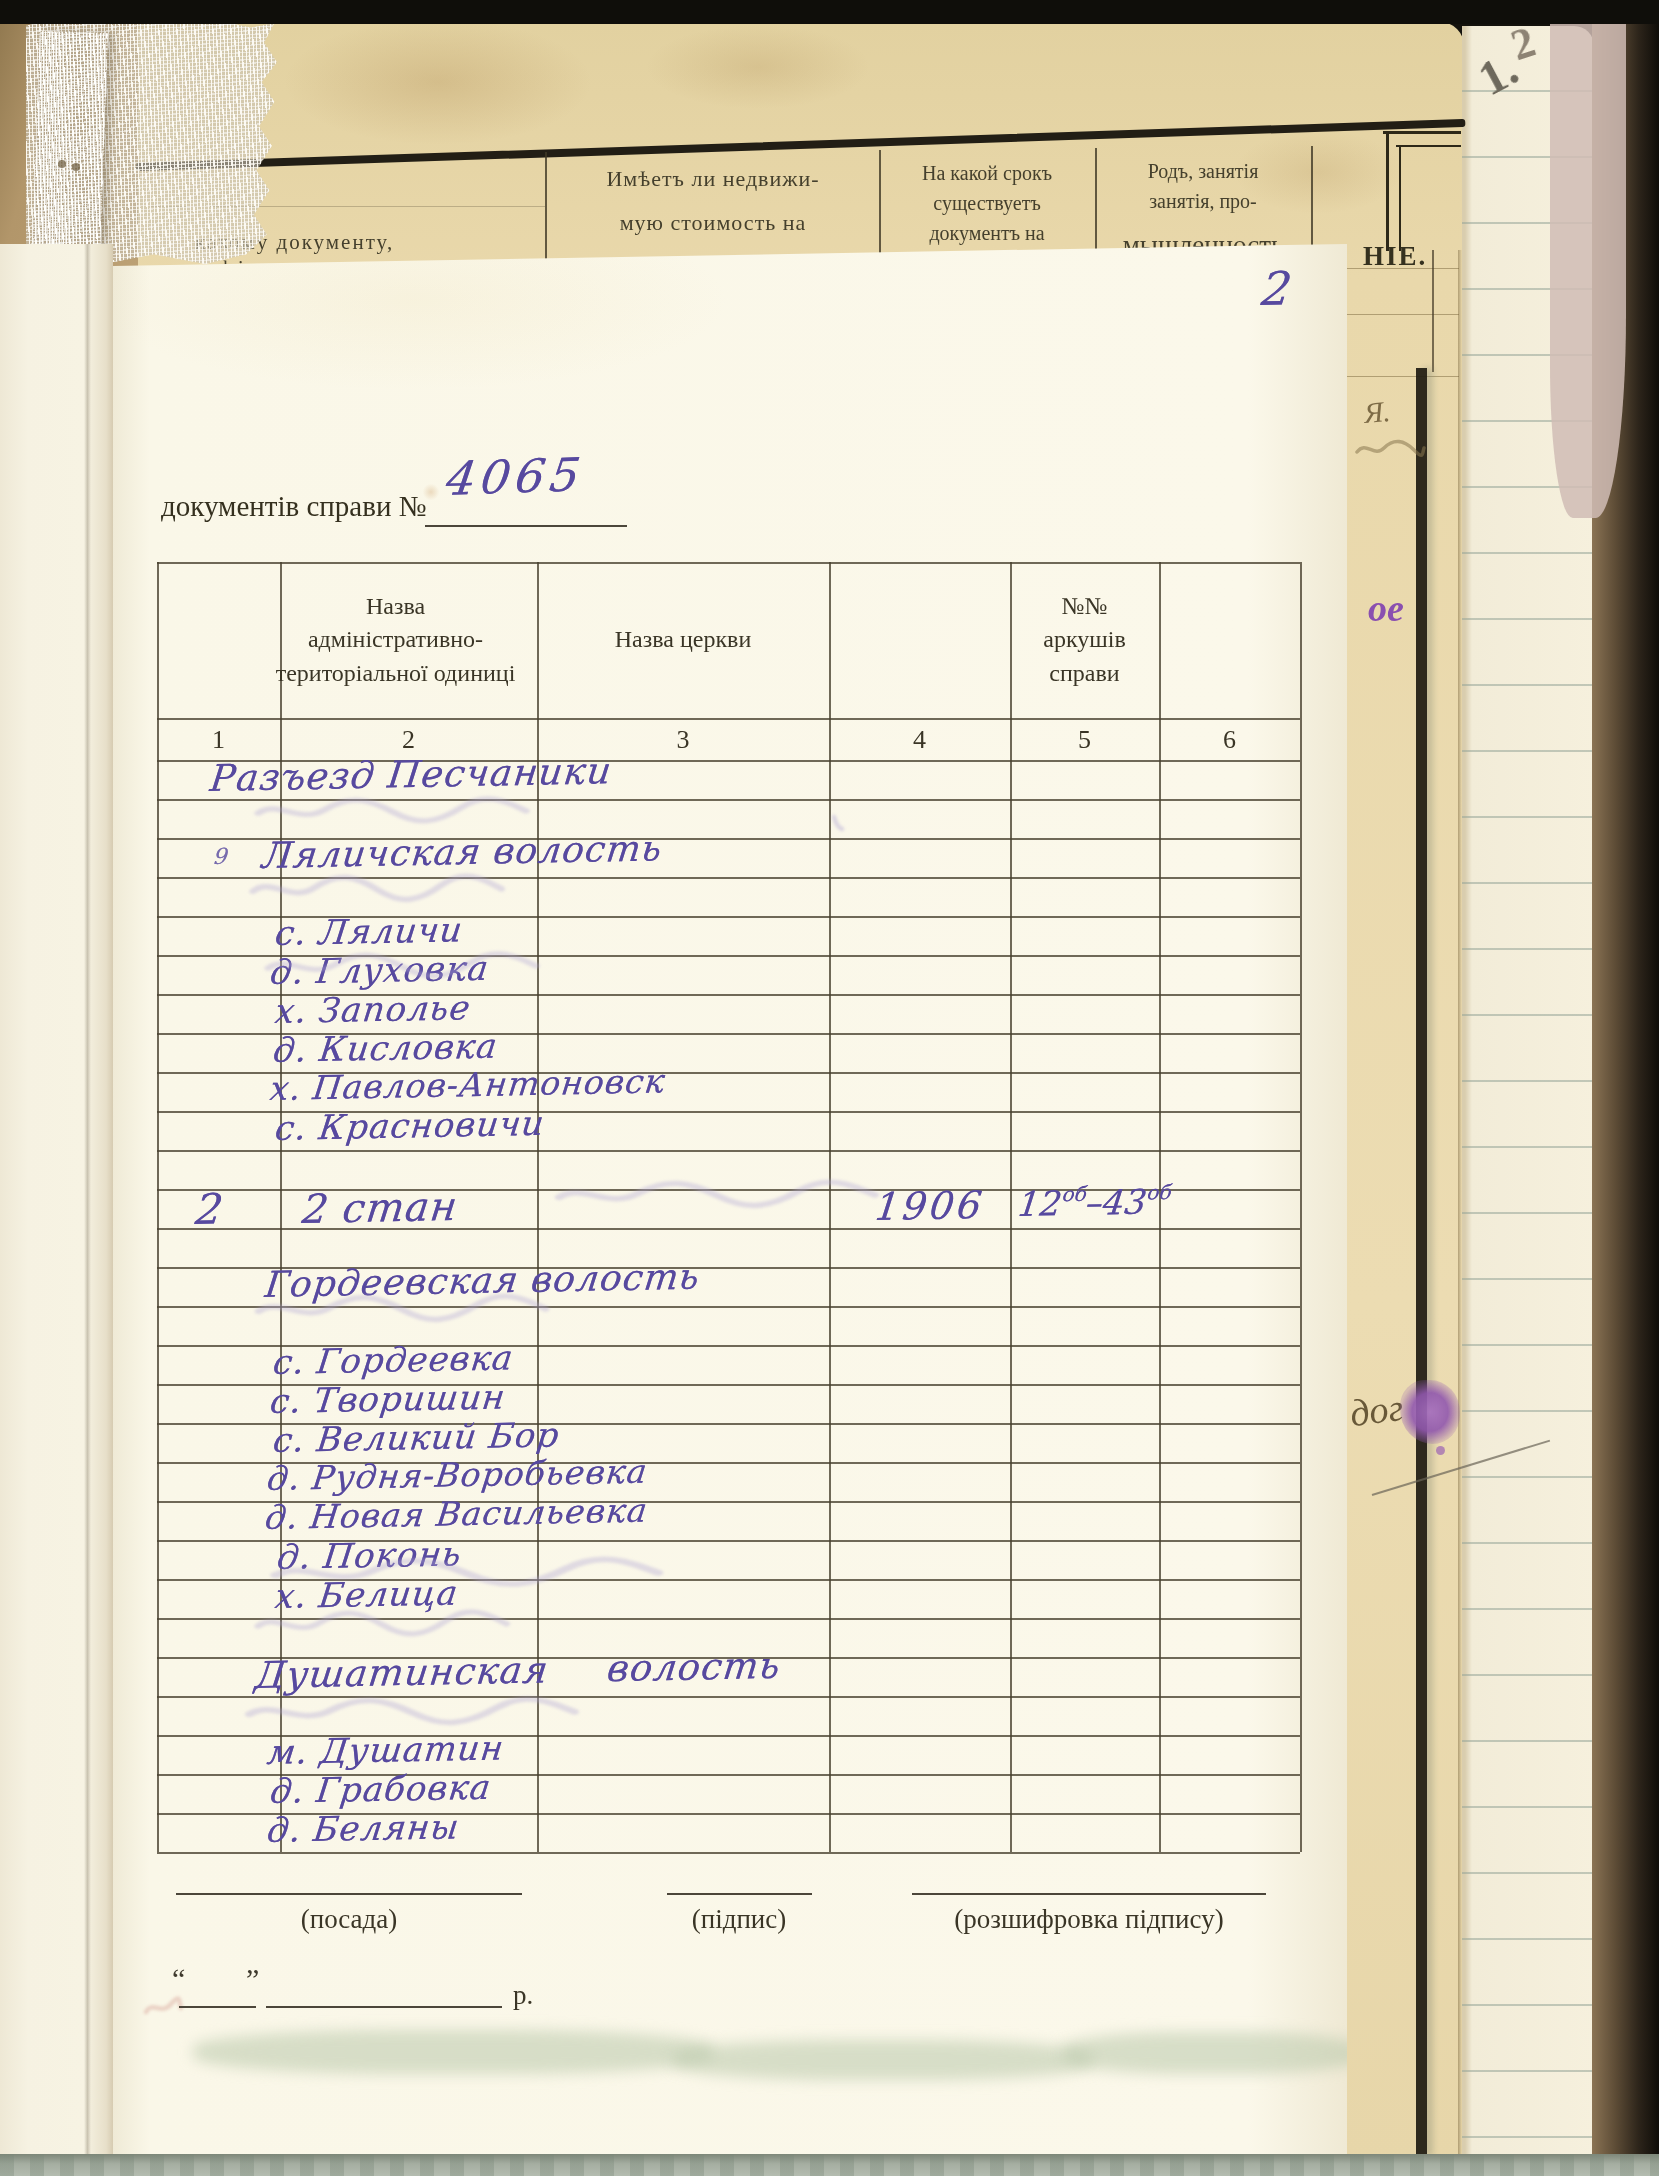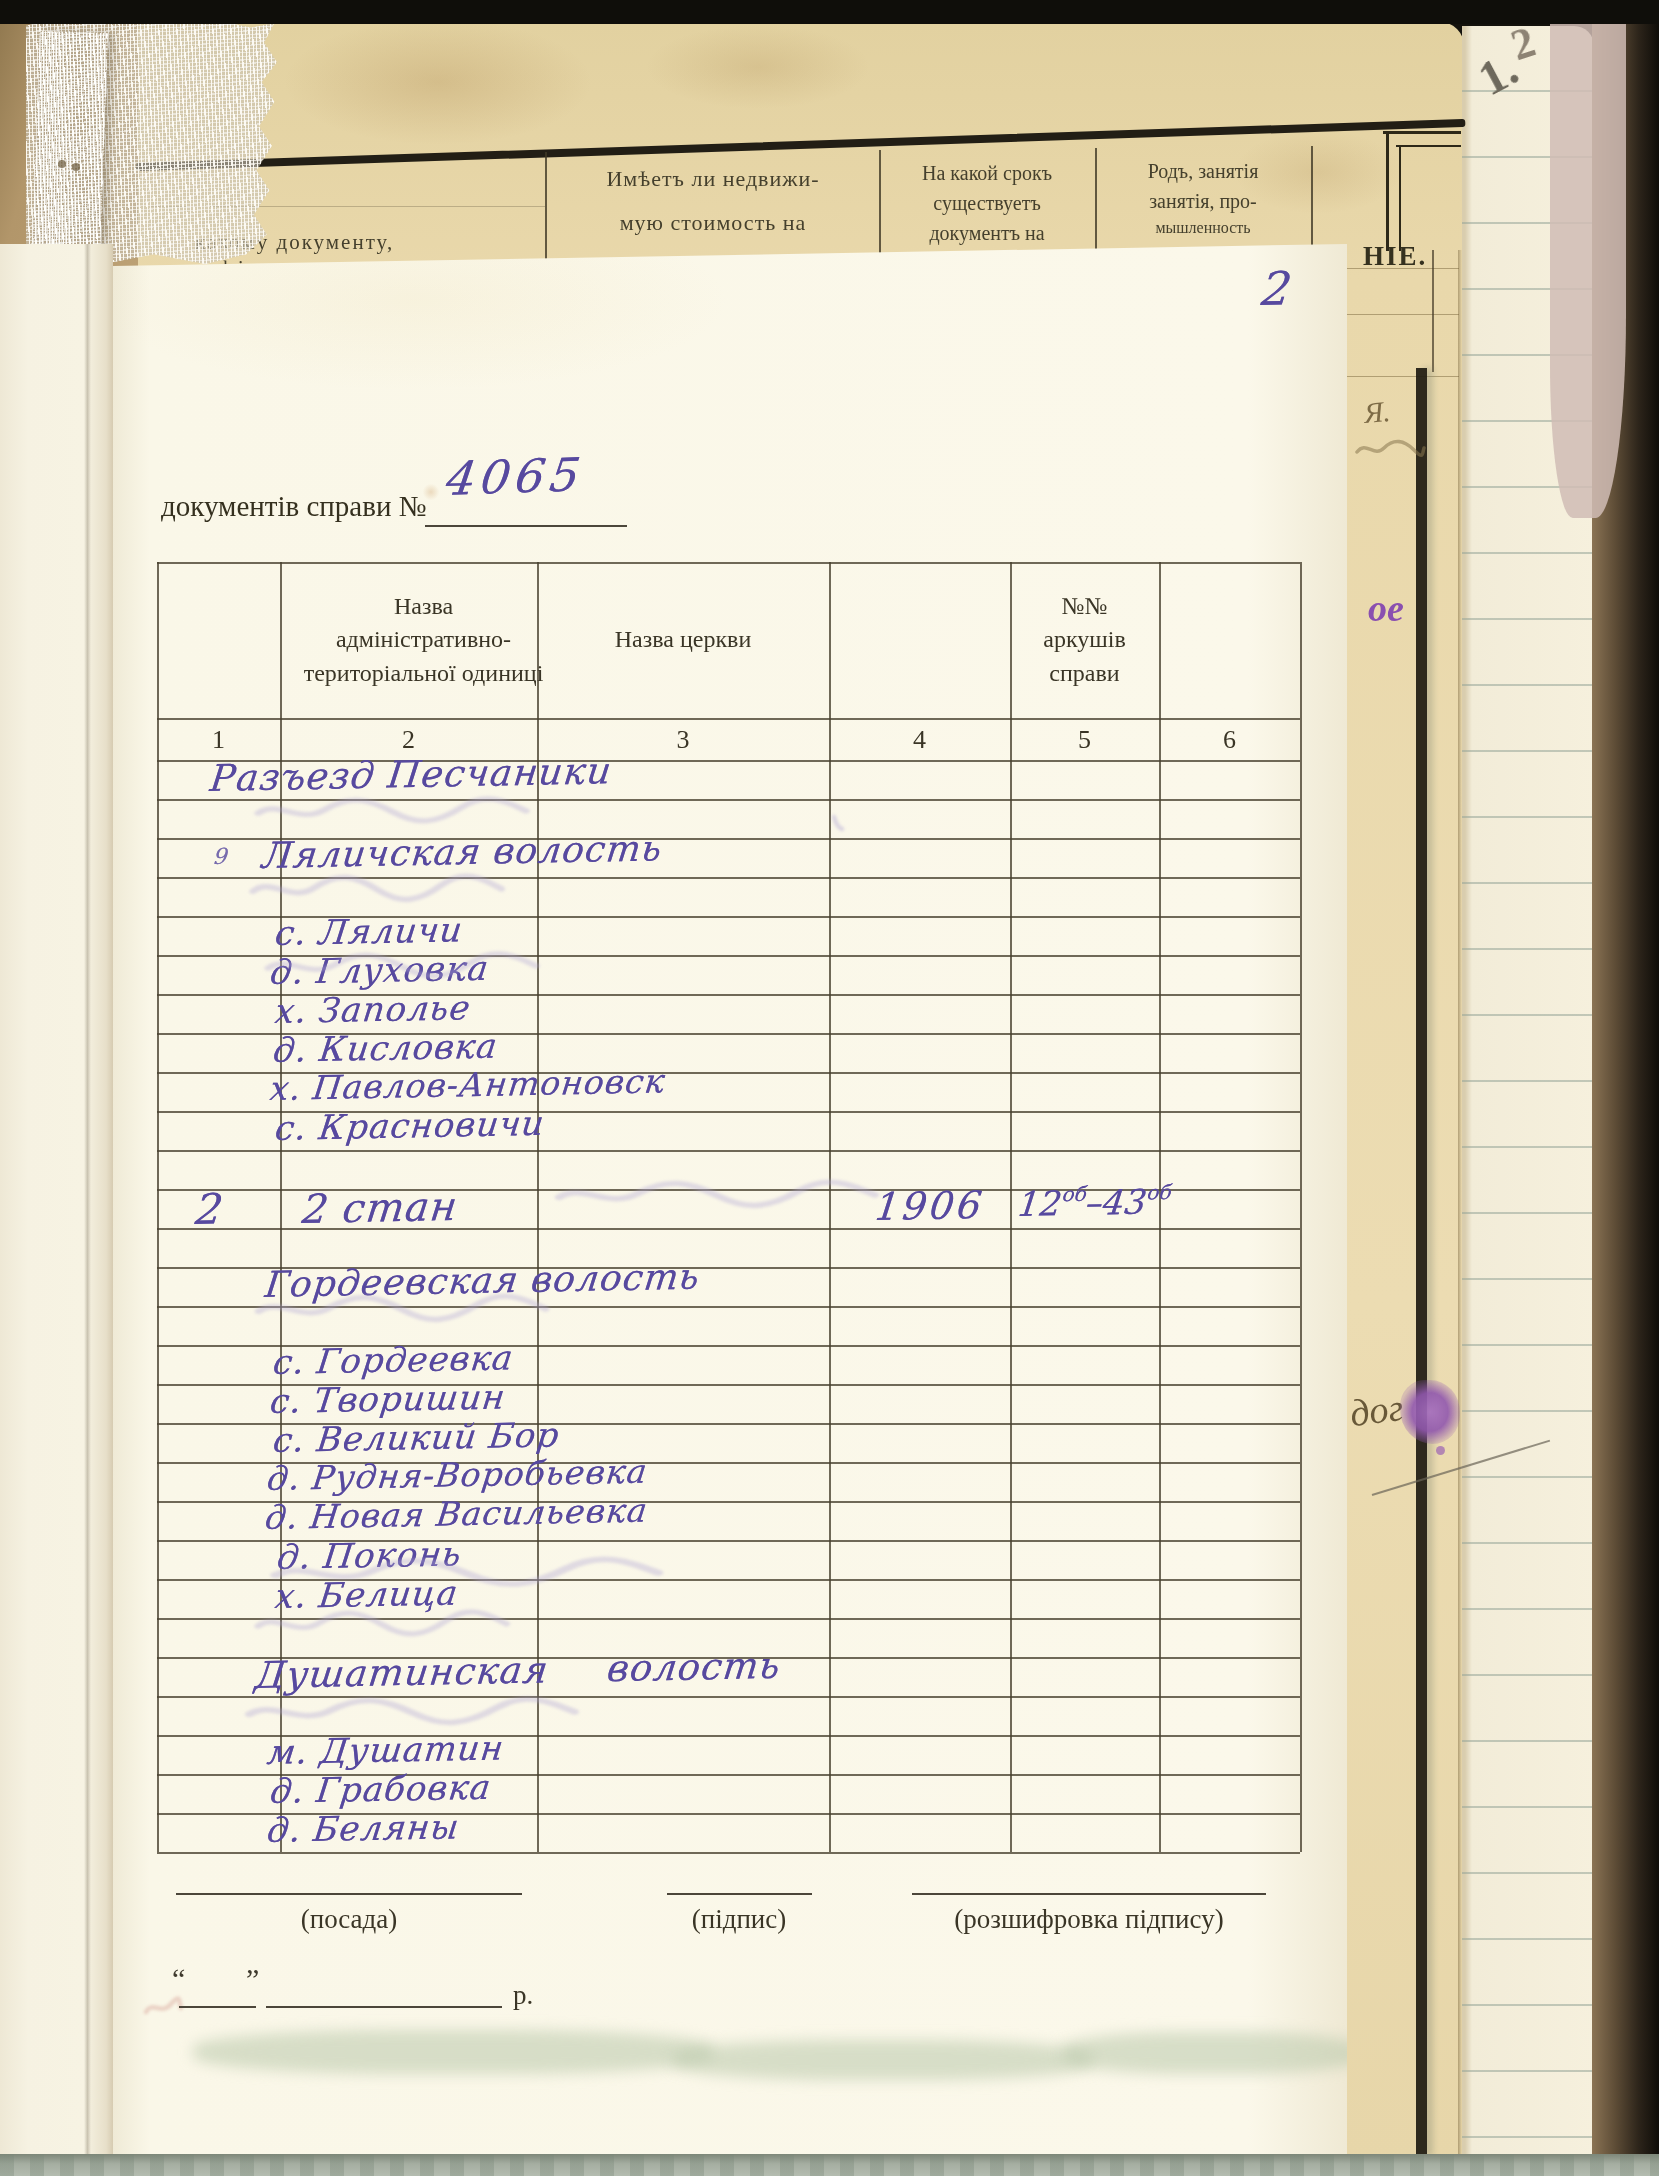--- a/index.html
+++ b/index.html
@@ -129,21 +129,21 @@
 
   <div class="abs form-text" style="left:195px;top:232px;font-size:21px;">какому документу,</div>
   <div class="abs form-text" style="left:219px;top:258px;font-size:20px;letter-spacing:6px;">фія выданному</div>
   <div class="abs form-center" style="left:552px;top:166px;width:322px;font-size:22px;letter-spacing:1px;">Имѣетъ ли недвижи-</div>
   <div class="abs form-center" style="left:552px;top:210px;width:322px;font-size:22px;letter-spacing:1px;">мую стоимость на</div>
   <div class="abs form-center" style="left:883px;top:162px;width:208px;font-size:20px;">На какой срокъ</div>
   <div class="abs form-center" style="left:883px;top:192px;width:208px;font-size:20px;">существуетъ</div>
   <div class="abs form-center" style="left:883px;top:222px;width:208px;font-size:20px;">документъ на</div>
   <div class="abs form-center" style="left:1100px;top:160px;width:206px;font-size:20px;">Родъ, занятія</div>
   <div class="abs form-center" style="left:1100px;top:190px;width:206px;font-size:20px;">занятія, про-</div>
-  <div class="abs form-center" style="left:1100px;top:219px;width:206px;font-size:16px;">мышленность</div>
+  <div class="abs form-center" style="left:1100px;top:230px;width:206px;font-size:27px;">мышленность</div>
 
   <div class="abs form-text" style="left:1363px;top:243px;font-size:27px;font-weight:bold;color:#35311f;">НІЕ.</div>
   <div class="abs corner-line" style="left:1383px;top:131px;width:78px;height:3px;"></div>
   <div class="abs corner-line" style="left:1386px;top:131px;width:3px;height:120px;"></div>
   <div class="abs corner-line" style="left:1396px;top:145px;width:65px;height:2px;"></div>
   <div class="abs corner-line" style="left:1399px;top:145px;width:2px;height:106px;"></div>
   <div class="abs grid-h" style="left:1347px;top:268px;width:112px;"></div>
   <div class="abs grid-h" style="left:1347px;top:314px;width:112px;"></div>
   <div class="abs grid-h" style="left:1347px;top:376px;width:112px;"></div>
   <div class="abs thin-col"></div>
@@ -212,21 +212,21 @@
         <div class="abs tline" style="left:44px;top:1501px;width:1143px;height:1.5px;"></div>
         <div class="abs tline" style="left:44px;top:1540px;width:1143px;height:1.5px;"></div>
         <div class="abs tline" style="left:44px;top:1579px;width:1143px;height:1.5px;"></div>
         <div class="abs tline" style="left:44px;top:1618px;width:1143px;height:1.5px;"></div>
         <div class="abs tline" style="left:44px;top:1657px;width:1143px;height:1.5px;"></div>
         <div class="abs tline" style="left:44px;top:1696px;width:1143px;height:1.5px;"></div>
         <div class="abs tline" style="left:44px;top:1735px;width:1143px;height:1.5px;"></div>
         <div class="abs tline" style="left:44px;top:1774px;width:1143px;height:1.5px;"></div>
         <div class="abs tline" style="left:44px;top:1813px;width:1143px;height:1.5px;"></div>
         <div class="abs tline" style="left:44px;top:1852px;width:1143px;height:1.5px;"></div>
-        <div class="abs th-cell" style="left:182px;top:562px;width:257px;height:156px;">
+        <div class="abs th-cell" style="left:154px;top:562px;width:257px;height:156px;">
           <span style="width: 240px; white-space: normal;">Назва адміністративно-територіальної одиниці</span>
         </div>
         <div class="abs th-cell" style="left:424px;top:562px;width:292px;height:156px;">
           <span style="width: 150px; white-space: normal;">Назва церкви</span>
         </div>
         <div class="abs th-cell" style="left:897px;top:562px;width:149px;height:156px;">
           <span style="width: 115px; white-space: normal;">№№ аркушів справи</span>
         </div>
         <div class="abs tnum" style="left:44px;top:725px;width:123px;">1</div>
         <div class="abs tnum" style="left:167px;top:725px;width:257px;">2</div>

